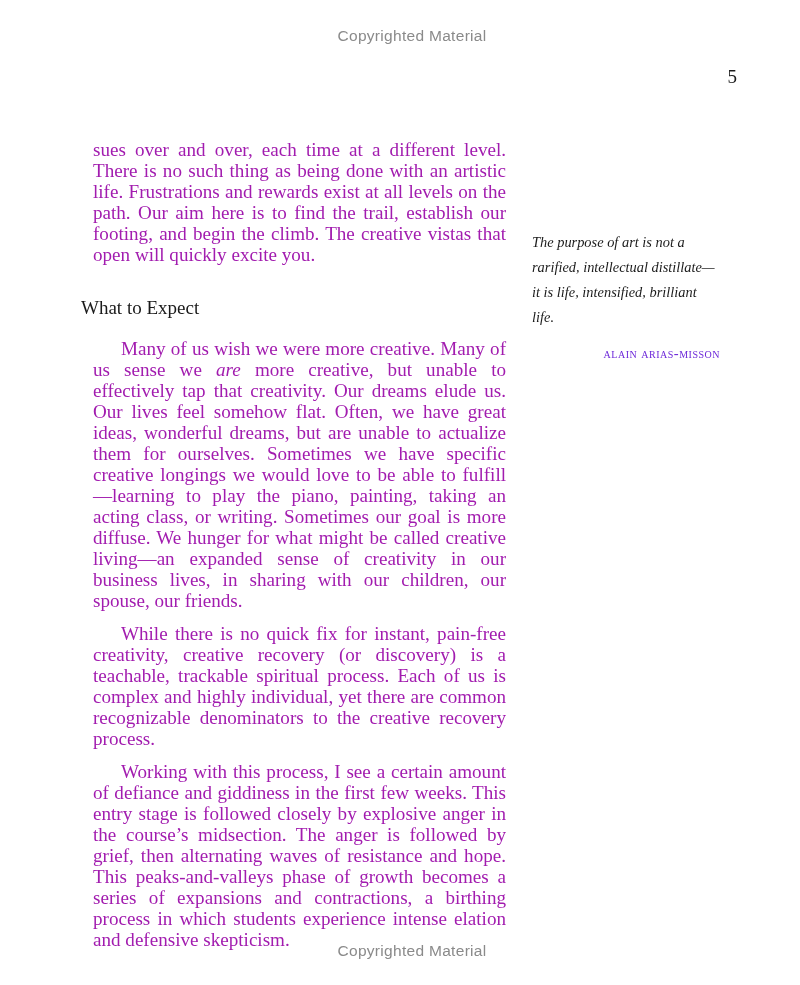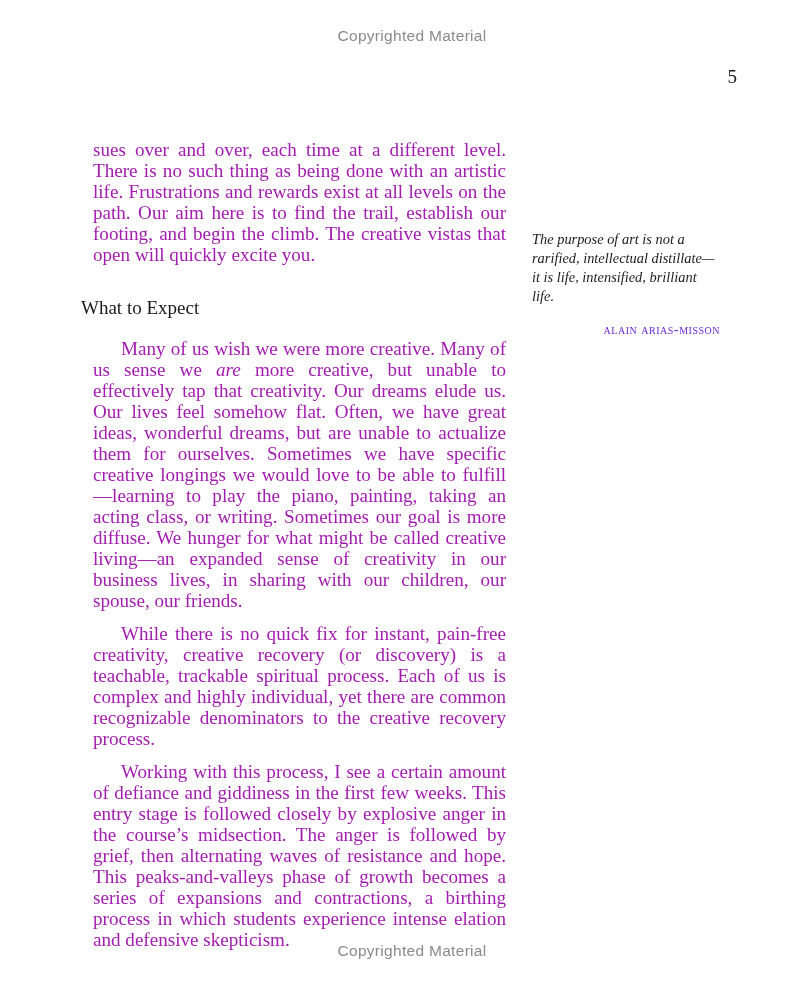--- a/index.html
+++ b/index.html
@@ -100,21 +100,21 @@
   
   .pull-quote {
     position: absolute;
     top: 230px;
     left: 532px;
     width: 190px;
   }
   .pull-quote-text {
     margin: 0;
     font-size: 14.4px;
-    line-height: 19px;
+    line-height: 25px;
     font-style: italic;
     color: #1c1c1c;
     text-align: left;
   }
   .pull-quote-attribution {
     margin: 15px 0 0 0;
     font-size: 14.6px;
     font-variant: small-caps;
     text-transform: lowercase;
     letter-spacing: 0.5px;

